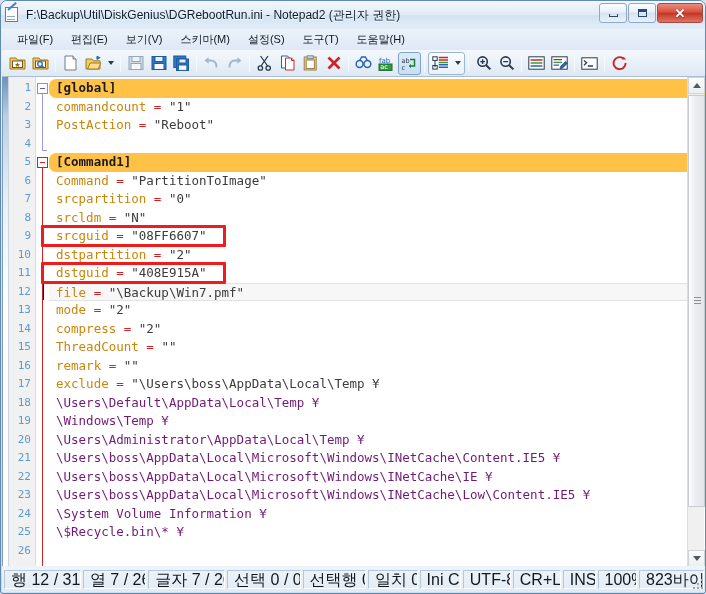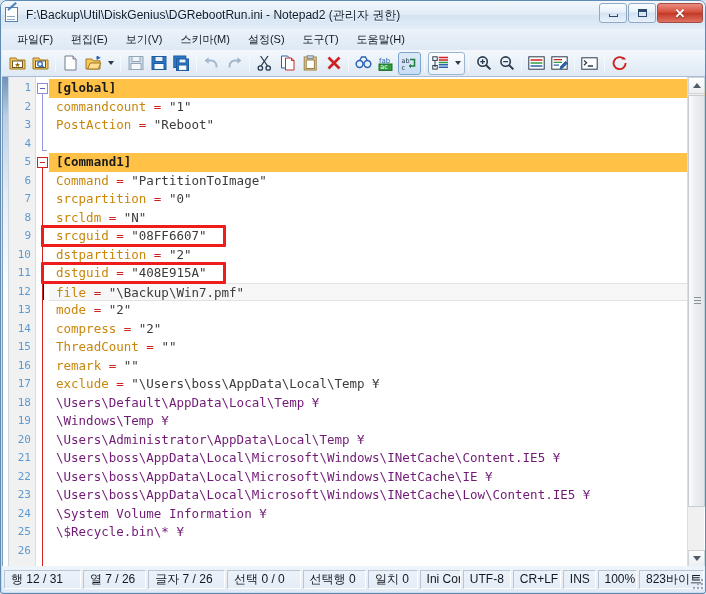--- a/index.html
+++ b/index.html
@@ -186,20 +186,21 @@
     font-size: 12.5px;
     white-space: pre;
     padding-left: 7px;
     color: #2b2b2b;
     position: relative;
   }
   .cline.section {
     background: #ffc247;
     font-weight: bold;
     color: #1a1a1a;
+    border-radius: 7px;
   }
   .cline.curline {
     background: #f7f7f7;
     border-top: 1px solid #e2e2e2;
     border-bottom: 1px solid #e2e2e2;
     height: 18.5px; line-height: 17px;
   }
   .k  { color: #c8860a; }   
   .eq { color: #cc2222; }   
   .v  { color: #3b3b3b; }   
@@ -246,21 +247,21 @@
     width: 7px; height: 1px; background: #8a929a;
     box-shadow: 0 3px 0 #8a929a, 0 6px 0 #8a929a;
   }
 
   
   #statusbar {
     position: absolute; left: 1px; bottom: 1px;
     width: 704px; height: 26px;
     background: linear-gradient(to bottom, #eef4fa 0%, #e2ebf5 100%);
     display: flex; align-items: center;
-    font-size: 12px; color: #121820;
+    font-size: 16px; color: #121820;
     padding-left: 2px;
   }
   .scell {
     height: 19px; line-height: 19px;
     border: 1px solid #b7c7d8;
     border-right-color: #ffffff; border-bottom-color: #ffffff;
     margin-right: 2px;
     padding: 0 6px;
     white-space: nowrap; overflow: hidden;
     background: transparent;

